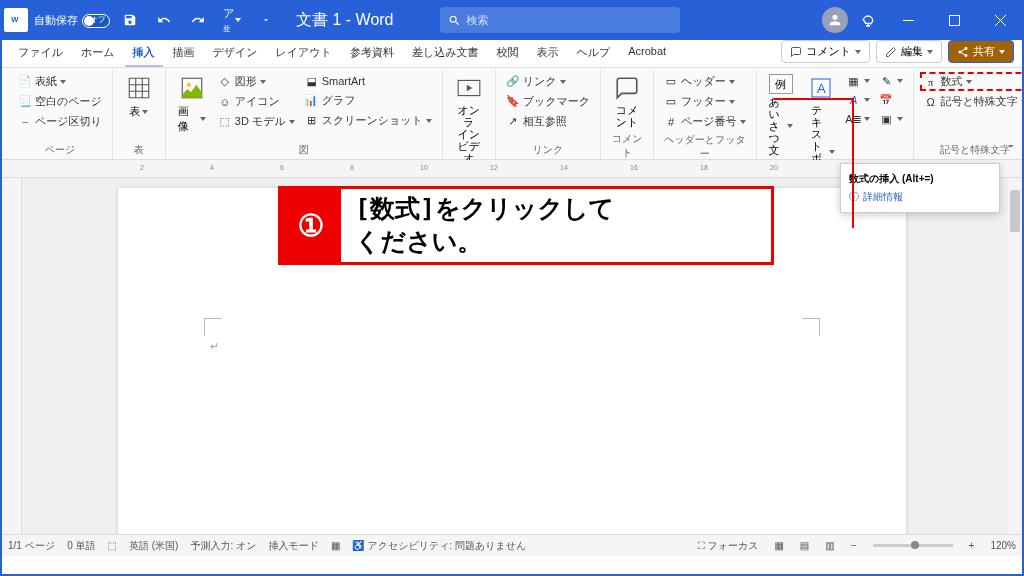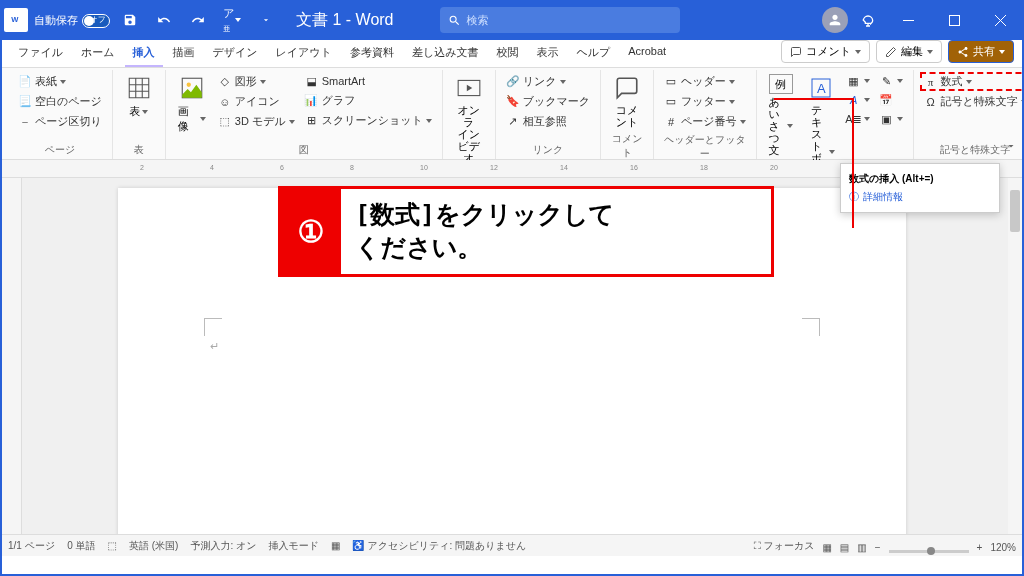--- a/index.html
+++ b/index.html
@@ -35,26 +35,26 @@
 .caret{width:0;height:0;border-left:3px solid transparent;border-right:3px solid transparent;border-top:4px solid #666}
 .ico{width:14px;height:14px;display:inline-flex;align-items:center;justify-content:center;flex-shrink:0}
 .eq-highlight{border:2px dashed #e00;padding:0 2px}
 .ruler{height:18px;background:#f5f5f5;border-bottom:1px solid #ddd;display:flex;align-items:center;padding-left:30px;font-size:8px;color:#666;position:relative}
 .doc-area{height:356px;background:#f0f0f0;display:flex;justify-content:center;overflow:hidden;position:relative}
 .vruler{position:absolute;left:0;top:0;width:22px;height:100%;background:#f5f5f5;border-right:1px solid #ddd}
 .scrollbar{position:absolute;right:2px;top:0;width:14px;height:100%;background:#f5f5f5}
 .scroll-thumb{position:absolute;right:2px;top:12px;width:10px;height:42px;background:#c8c8c8;border-radius:2px}
 .page{width:788px;background:#fff;margin-top:10px;box-shadow:0 0 4px rgba(0,0,0,0.15);position:relative;height:500px}
 .statusbar{height:22px;background:#f5f5f5;border-top:1px solid #ddd;display:flex;align-items:center;padding:0 8px;font-size:10px;color:#555;gap:12px}
-.zoom{margin-left:auto;display:flex;align-items:flex-end;gap:8px}
+.zoom{margin-left:auto;display:flex;align-items:center;gap:16px}
 .slider{width:80px;height:3px;background:#ccc;position:relative}
 .slider::after{content:"";position:absolute;width:8px;height:8px;background:#888;border-radius:50%;left:38px;top:-3px}
 .callout{position:absolute;left:278px;top:186px;width:496px;border:3px solid #e00;background:#fff;display:flex;z-index:10}
 .callout-num{width:60px;background:#e00;color:#fff;display:flex;align-items:center;justify-content:center;font-size:30px;font-weight:bold}
-.callout-txt{padding:10px 14px;font-size:25px;font-weight:bold;color:#000;font-family:"MS Gothic",monospace;line-height:1.3}
+.callout-txt{padding:4px 14px;font-size:25px;font-weight:bold;color:#000;font-family:"MS Gothic",monospace;line-height:1.3}
 .callout-line{position:absolute;left:774px;top:98px;width:80px;height:130px;border-top:2px solid #e00;border-right:2px solid #e00;z-index:9}
 .tooltip{position:absolute;right:24px;top:163px;width:160px;background:#fff;border:1px solid #ccc;box-shadow:0 2px 8px rgba(0,0,0,0.2);padding:8px;font-size:10px;z-index:8}
 .tooltip-title{font-weight:bold;margin-bottom:4px}
 .tooltip-desc{color:#555;line-height:1.4;margin-bottom:6px}
 .tooltip-link{color:#2860d8;display:flex;align-items:center;gap:4px}
 .chev{position:absolute;right:6px;bottom:6px;width:14px;height:14px;display:flex;align-items:center;justify-content:center;cursor:pointer}
 .corner-mark{position:absolute;width:18px;height:18px}
 .corner-mark.tl{border-left:1px solid #bbb;border-top:1px solid #bbb}
 .corner-mark.tr{border-right:1px solid #bbb;border-top:1px solid #bbb}
 </style>

